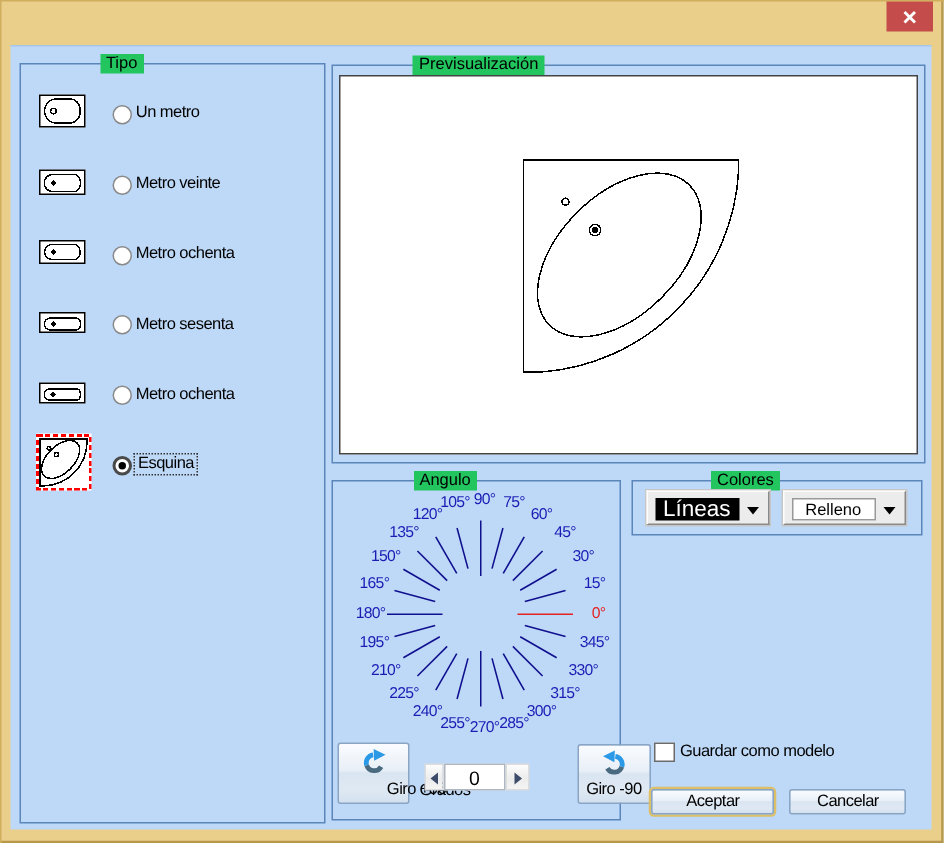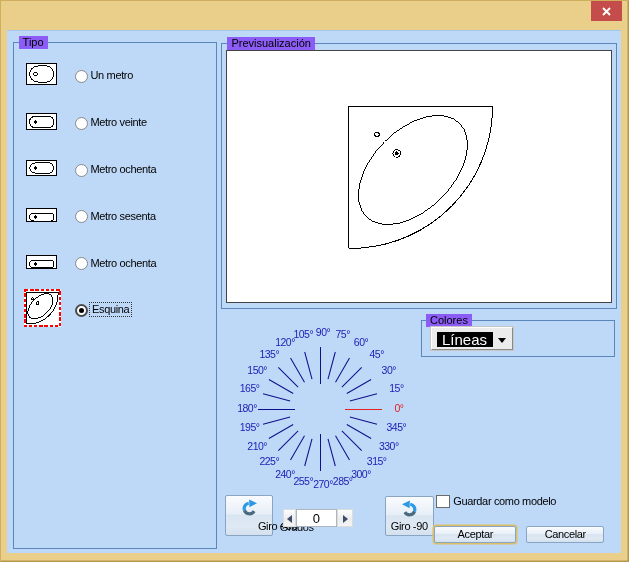--- a/index.html
+++ b/index.html
@@ -2,21 +2,21 @@
 <html><head><meta charset="utf-8"><style>
 html,body{margin:0;padding:0;}
 body{width:629px;height:562px;overflow:hidden;font-family:"Liberation Sans",sans-serif;}
 #win{position:absolute;left:0;top:0;width:629px;height:562px;background:#e9cf8a;box-shadow:inset 1px 1px 0 0 #cfae5e, inset -1.5px -1.5px 0 0 #b6974b;}
 #title{position:absolute;left:0;top:0;width:596px;height:22px;text-align:center;font-size:13px;letter-spacing:-0.55px;color:#222;line-height:23px;}
 #closebtn{position:absolute;left:591px;top:1px;width:31px;height:20px;background:#c44c4a;}
 
 #client{position:absolute;left:7px;top:30px;width:614px;height:523px;background:#bed9f8;}
 #topline{position:absolute;left:0;top:0;width:614px;height:1px;background:#a6c6ea;}
 .grp{position:absolute;border:1px solid #5a86ba;box-sizing:border-box;}
-.grplab{position:absolute;top:-7px;background:#8b5cf6;font-size:11px;color:#000;padding:0 4px;line-height:13px;white-space:nowrap;}
+.grplab{position:absolute;top:-7px;background:#22c55e;font-size:11px;color:#000;padding:0 4px;line-height:13px;white-space:nowrap;margin-left:48px;}
 .icon{position:absolute;background:#fff;border:1px solid #000;box-sizing:border-box;}
 .radio{position:absolute;width:11px;height:11px;border-radius:50%;background:#fff;border:1px solid #898989;}
 .radiosel{position:absolute;width:9px;height:9px;border-radius:50%;background:#fff;border:2px solid #4a4a4a;}
 .radiosel i{position:absolute;left:2px;top:2px;width:5px;height:5px;border-radius:50%;background:#000;}
 .rlab{position:absolute;font-size:11px;color:#000;white-space:nowrap;letter-spacing:-0.35px;}
 .btn{position:absolute;box-sizing:border-box;border:1px solid #8aa4c4;background:linear-gradient(#fafcfe 0%,#e8eff7 45%,#d9e5f1 50%,#dfe9f4 78%,#d3e0ee 100%);border-radius:2px;}
 .btxt{position:absolute;width:100%;text-align:center;font-size:11px;color:#000;letter-spacing:-0.35px;}
 .spbtn{position:absolute;box-sizing:border-box;background:linear-gradient(#fdfdfd,#ececec 55%,#f4f4f4);border:1px solid #dcdcdc;}
 .bezel{position:absolute;box-sizing:border-box;background:#ececec;border-top:1px solid #fdfdfd;border-left:1px solid #fdfdfd;border-right:1px solid #8a8a8a;border-bottom:1px solid #8a8a8a;box-shadow:0 0 0 1px #c6c6c6;}
 .darr{position:absolute;width:0;height:0;border-left:4.5px solid transparent;border-right:4.5px solid transparent;border-top:5px solid #000;}
@@ -43,20 +43,23 @@
           <path d="M121.9 197 L121.9 55.5 L265.4 55.5 L265.4 63"></path>
           <path d="M265.4 63 A 142 142 0 0 1 133.9 197 L121.9 197"></path>
           <ellipse cx="185.9" cy="119" rx="66" ry="40" transform="rotate(-45 185.9 119)"></ellipse>
           <circle cx="150" cy="83.4" r="2.3"></circle>
           <circle cx="169.7" cy="102.4" r="3.8"></circle>
           <circle cx="169.7" cy="102.4" r="1.6" fill="#000"></circle>
         </g>
       </svg>
     </div>
 
+    <div class="grp" style="left:213.6px;top:289.8px;width:193.5px;height:227.5px;">
+      <div class="grplab" style="left:6px;">Angulo</div>
+    </div>
     <div id="dial" style="position:absolute;left:212.5px;top:288.5px;">
       <svg width="200" height="180" viewBox="0 0 200 180" style="font-family:'Liberation Sans',sans-serif;font-size:10.5px;letter-spacing:-0.5px;">
       <g>
             <line x1="125" y1="90.5" x2="162" y2="90.5" stroke="#e32222" stroke-width="1"></line>
       <line x1="129.9" y1="82.0" x2="157.0" y2="74.7" stroke="#10108e" stroke-width="1.05"></line>
       <line x1="126.8" y1="74.5" x2="151.1" y2="60.5" stroke="#10108e" stroke-width="1.05"></line>
       <line x1="121.9" y1="68.1" x2="141.7" y2="48.3" stroke="#10108e" stroke-width="1.05"></line>
       <line x1="115.5" y1="63.2" x2="129.5" y2="38.9" stroke="#10108e" stroke-width="1.05"></line>
       <line x1="108.0" y1="60.1" x2="115.3" y2="33.0" stroke="#10108e" stroke-width="1.05"></line>
       <line x1="100.5" y1="28" x2="100.5" y2="65" stroke="#10108e" stroke-width="1"></line>
@@ -133,20 +136,24 @@
       <div style="position:absolute;left:5px;top:4.5px;width:0;height:0;border-top:4px solid transparent;border-bottom:4px solid transparent;border-left:5.5px solid #3c4c6a;"></div>
     </div>
 
     <div class="grp" style="left:414px;top:289.8px;width:193.5px;height:37.2px;">
       <div class="grplab" style="left:4px;">Colores</div>
     </div>
     <div class="bezel" style="left:424px;top:297.3px;width:82px;height:23px;">
       <div style="position:absolute;left:4.5px;top:3.5px;width:56px;height:15px;background:#000;color:#fff;font-size:15px;text-align:center;line-height:16px;">Líneas</div>
       <div class="darr" style="left:66px;top:9.5px;"></div>
     </div>
+    <div class="bezel" style="left:515px;top:297.3px;width:82px;height:23px;">
+      <div style="position:absolute;left:4.5px;top:3.5px;width:56px;height:15px;background:#fff;border:1px solid #999;color:#000;font-size:11px;text-align:center;line-height:14px;box-sizing:border-box;">Relleno</div>
+      <div class="darr" style="left:66px;top:9.5px;"></div>
+    </div>
 
     <div style="position:absolute;left:429px;top:465px;width:13.5px;height:13px;box-sizing:border-box;background:#fff;border:1px solid #6b6b6b;"></div>
     <div class="rlab" style="left:446.3px;top:464.8px;line-height:13px;">Guardar como modelo</div>
 
     <div class="btn" style="left:427.3px;top:495.5px;width:82px;height:17px;box-shadow:0 0 0 1.5px #dcbf66;">
       <div class="btxt" style="top:1px;">Aceptar</div>
     </div>
     <div class="btn" style="left:519.3px;top:495.5px;width:78px;height:17px;">
       <div class="btxt" style="top:1px;">Cancelar</div>
     </div>

